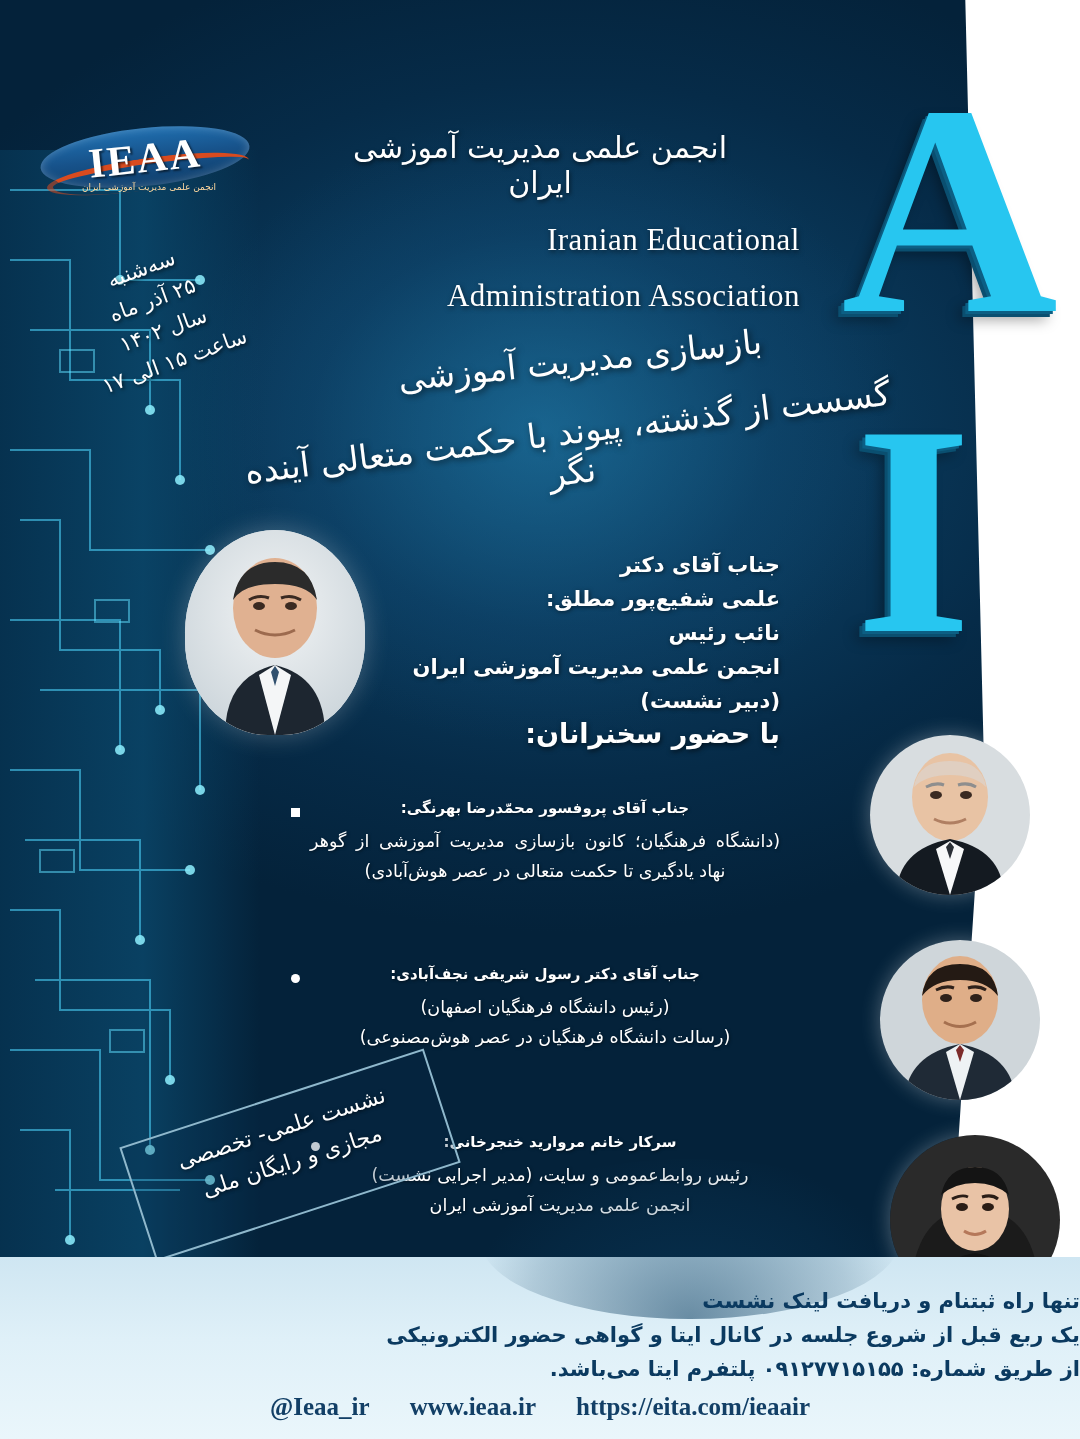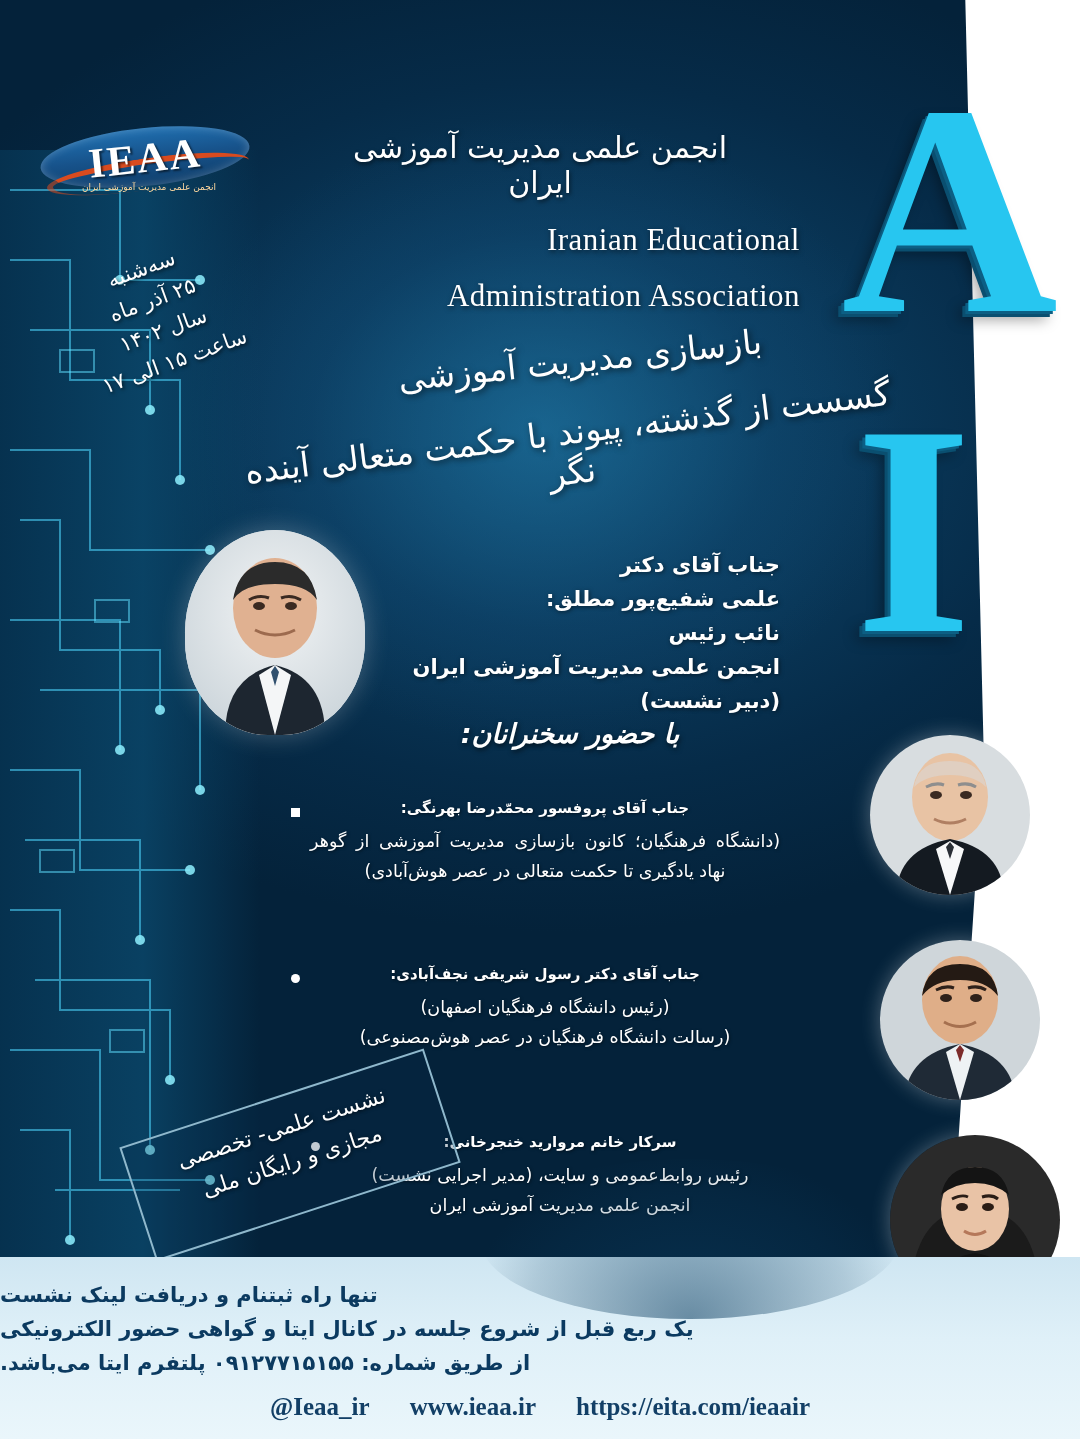--- a/index.html
+++ b/index.html
@@ -210,27 +210,26 @@
     font-size: 21px;
     font-weight: bold;
     line-height: 1.62;
     text-shadow: 1px 1px 4px rgba(0,0,0,0.55);
   }
 
   .with-speakers {
     position: absolute;
     right: 300px; top: 718px;
     width: 420px;
-    text-align: center;
+    text-align: right;
     color: #ffffff;
     direction: rtl;
     font-size: 27px;
     font-weight: bold;
     text-shadow: 1px 2px 5px rgba(0,0,0,0.6);
-    font-style: italic;
   }
 
   
   .speaker {
     position: absolute;
     color: #ffffff;
     direction: rtl;
     text-align: justify;
     text-align-last: center;
     font-size: 17.5px;
@@ -284,32 +283,32 @@
     box-sizing: border-box;
     background: rgba(8,45,75,0.25);
     text-shadow: 1px 1px 4px rgba(0,0,0,0.6);
   }
 
   
   .footer {
     position: absolute;
     left: 0; bottom: 18px;
     width: 1080px;
-    text-align: left;
+    text-align: right;
     direction: rtl;
     color: #0c3c63;
   }
   .footer .ln {
     font-size: 21px;
     font-weight: bold;
     line-height: 1.62;
     color: #0b3a60;
   }
   .footer .links {
-    margin-top: 13px;
+    margin-top: 7px;
     font-size: 25px;
     font-weight: bold;
     font-family: "Liberation Serif", serif;
     color: #123f66;
     direction: ltr;
     display: flex;
     justify-content: center;
     gap: 40px;
   }
 

